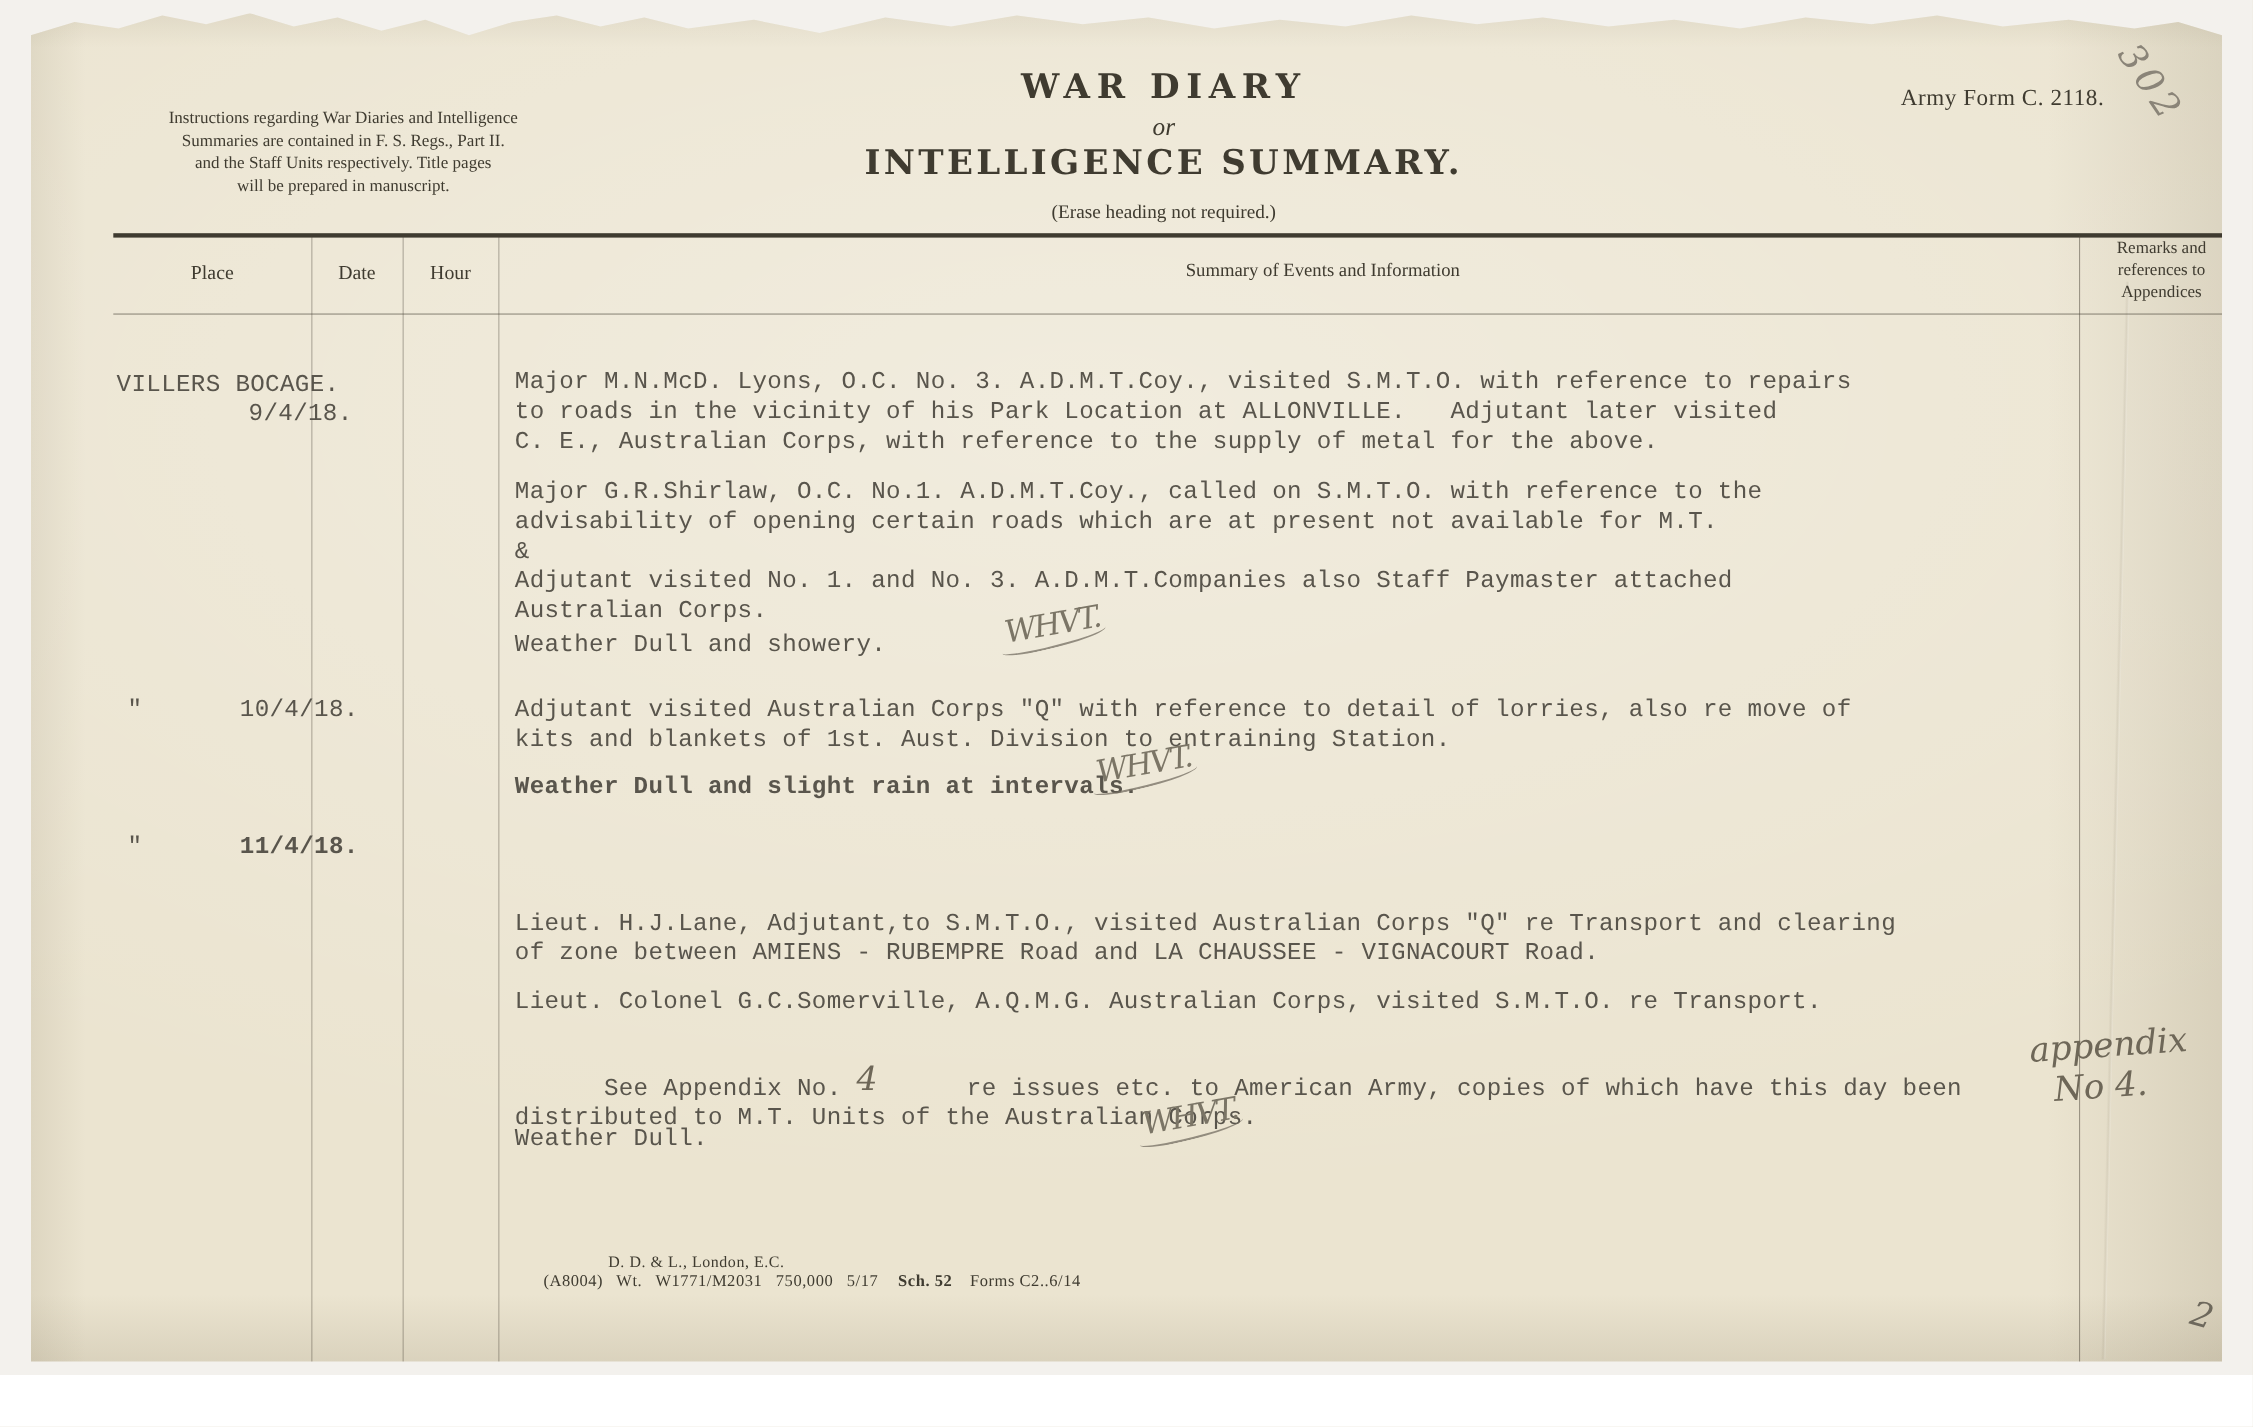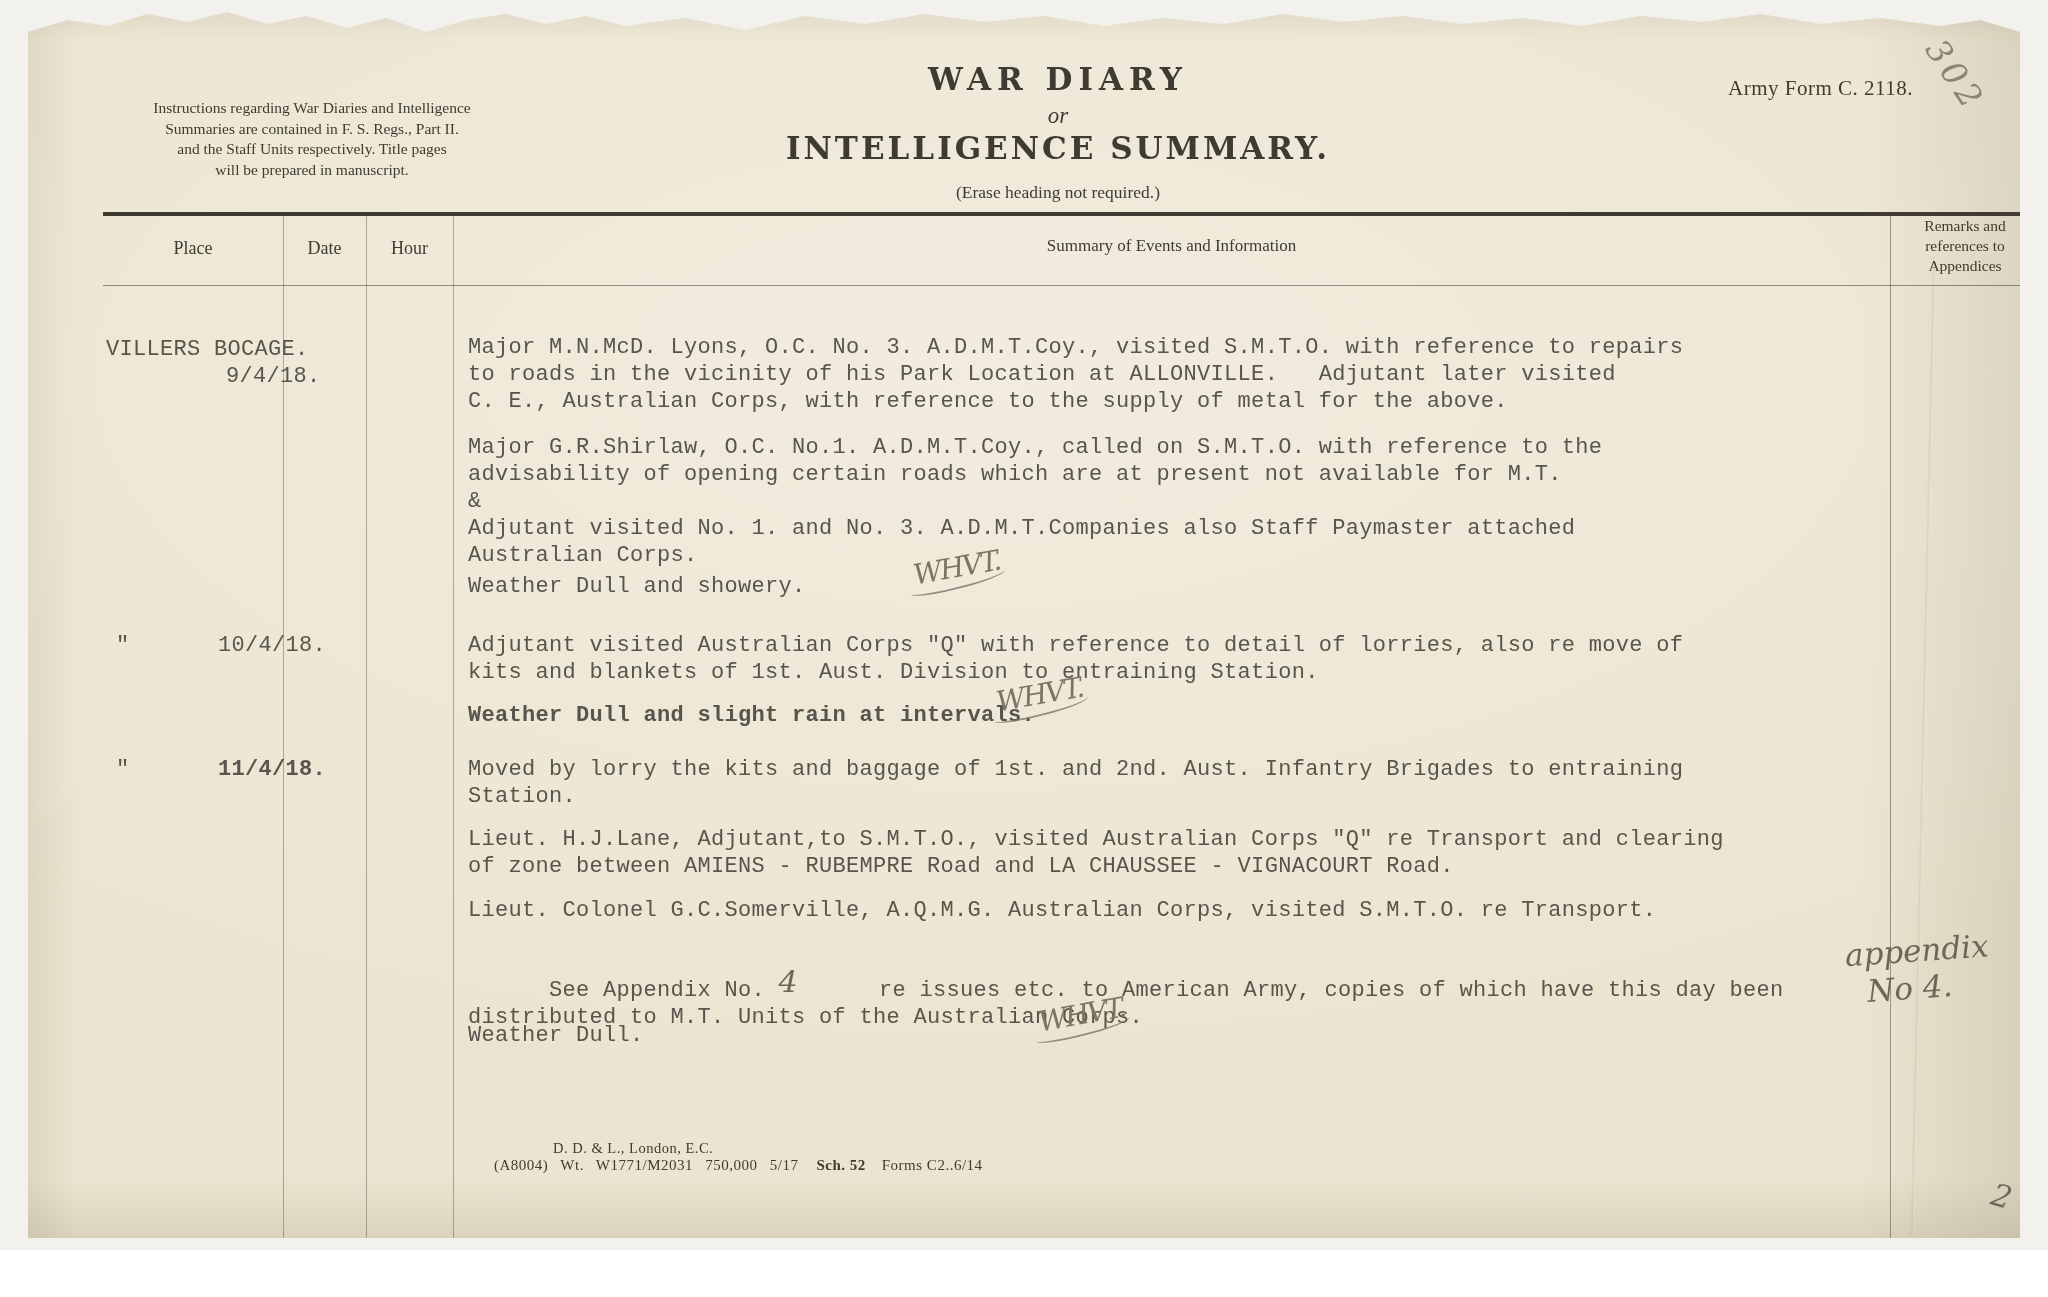--- a/index.html
+++ b/index.html
@@ -44,21 +44,21 @@
   .v1 { left:255px; top:208px; height:1024px; }
   .v2 { left:338px; top:208px; height:1024px; }
   .v3 { left:425px; top:208px; height:1024px; }
   .v4 { left:1862px; top:208px; height:1024px; background:rgba(75,70,58,.50); }
   .v5 { left:2010px; top:208px; height:1024px; background:rgba(75,70,58,.25); }
 
   .col-hdr { position:absolute; font-size:18px; text-align:center; color:#3f3b30; }
   .hdr-place   { left:75px;  top:232px; width:180px; }
   .hdr-date    { left:255px; top:232px; width:83px;  }
   .hdr-hour    { left:338px; top:232px; width:87px;  }
-  .hdr-summary { left:425px; top:230px; width:1437px; font-size:17px; }
+  .hdr-summary { left:425px; top:230px; width:1437px; font-size:17px;padding-left:31px; }
   .hdr-remarks { left:1864px; top:210px; width:146px; font-size:15.5px; line-height:20px; white-space:pre-line; }
 
   
   .tw { position:absolute; font-family:"Liberation Mono","DejaVu Sans Mono",monospace;
         font-size:22px; line-height:27px; letter-spacing:.3px; color:#59554c; white-space:pre-wrap; }
   .twc { width:1430px; }
 
   
   .hand { font-family:"DejaVu Serif",serif; font-style:italic; color:#6e6758; }
   .stamp-302 { position:absolute; left:1922px; top:26px; font-size:33px; letter-spacing:5px;
@@ -137,22 +137,20 @@
 
     <div class="tw" style="left:88px;  top:626px;">"</div>
     <div class="tw" style="left:190px; top:626px;">10/4/18.</div>
     <div class="tw twc" style="left:440px; top:626px;">Adjutant visited Australian Corps "Q" with reference to detail of lorries, also re move of
 kits and blankets of 1st. Aust. Division to entraining Station.</div>
     <div class="tw" style="left:440px; top:696px;font-weight:bold;">Weather Dull and slight rain at intervals.</div>
     <div class="sig hand" style="left:968px; top:672px;">WHVT.</div>
 
     <div class="tw" style="left:88px;  top:750px;">"</div>
     <div class="tw" style="left:190px; top:750px;font-weight:bold;">11/4/18.</div>
-    <div class="tw twc" style="left:440px; top:750px;">Moved by lorry the kits and baggage of 1st. and 2nd. Aust. Infantry Brigades to entraining
-Station.</div>
     <div class="tw twc" style="left:440px; top:820px;">Lieut. H.J.Lane, Adjutant,to S.M.T.O., visited Australian Corps "Q" re Transport and clearing
 of zone between AMIENS - RUBEMPRE Road and LA CHAUSSEE - VIGNACOURT Road.</div>
     <div class="tw twc" style="left:440px; top:891px;">Lieut. Colonel G.C.Somerville, A.Q.M.G. Australian Corps, visited S.M.T.O. re Transport.</div>
     <div class="tw twc" style="left:440px; top:943px;">
       <span>See Appendix No. </span><span class="hand appendix-4">4</span><span>      re issues etc. to American Army, copies of which have this day been
 distributed to M.T. Units of the Australian Corps.</span>
     </div>
     <div class="tw" style="left:440px; top:1016px;">Weather Dull.</div>
     <div class="sig hand" style="left:1010px; top:992px;">WHVT.</div>
     <div class="remark-hand hand">appendix

